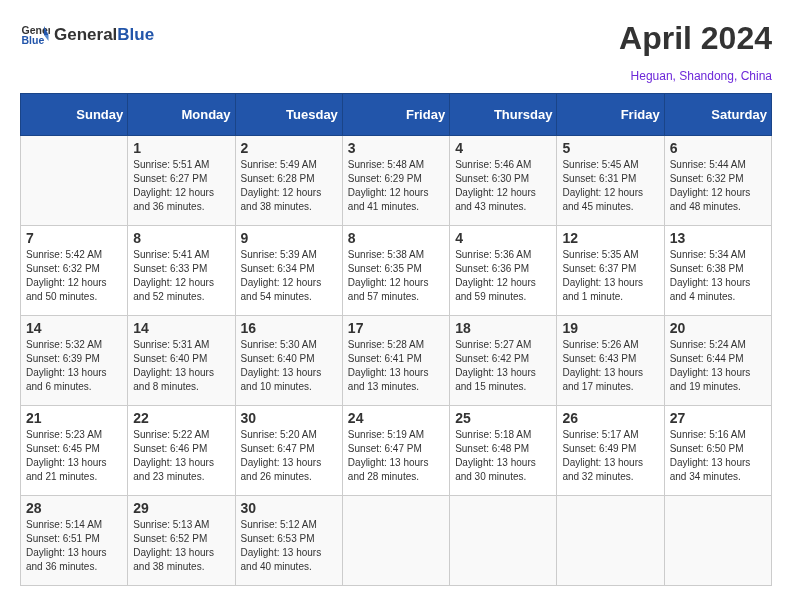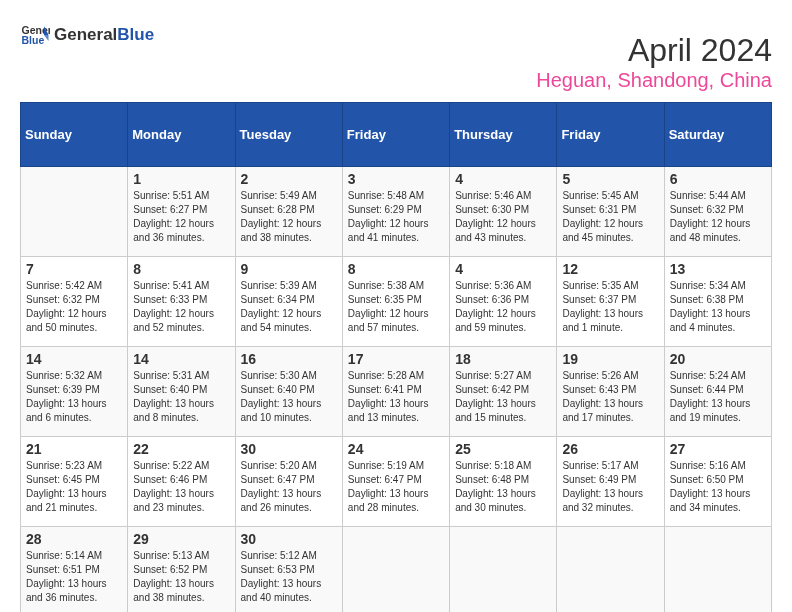--- a/index.html
+++ b/index.html
@@ -23,40 +23,40 @@
     }
     .logo-icon {
       width: 30px;
       height: 30px;
     }
     .title-area {
       text-align: right;
     }
     .month-title {
       font-size: 32px;
-      font-weight: normal;
-      color: #333;
+      font-weight: bold;
+      color: #333;
+    }
+    .location-title {
+      font-size: 12px;
+      color: #6d28d9;
       margin-top: 12px;
-    }
-    .location-title {
-      font-size: 20px;
-      color: #ec4899;
     }
     table {
       width: 100%;
       border-collapse: collapse;
       table-layout: fixed;
     }
     thead tr th {
       background-color: #2255aa;
       color: #fff;
       font-size: 13px;
       font-weight: bold;
-      padding: 24px 4px;
-      text-align: left;
+      padding: 13px 4px;
+      text-align: right;
       border: 1px solid #1a4488;
     }
     tbody tr td {
       border: 1px solid #ccc;
       vertical-align: top;
       padding: 4px 5px;
       font-size: 11px;
       color: #333;
       min-height: 80px;
       height: 90px;

